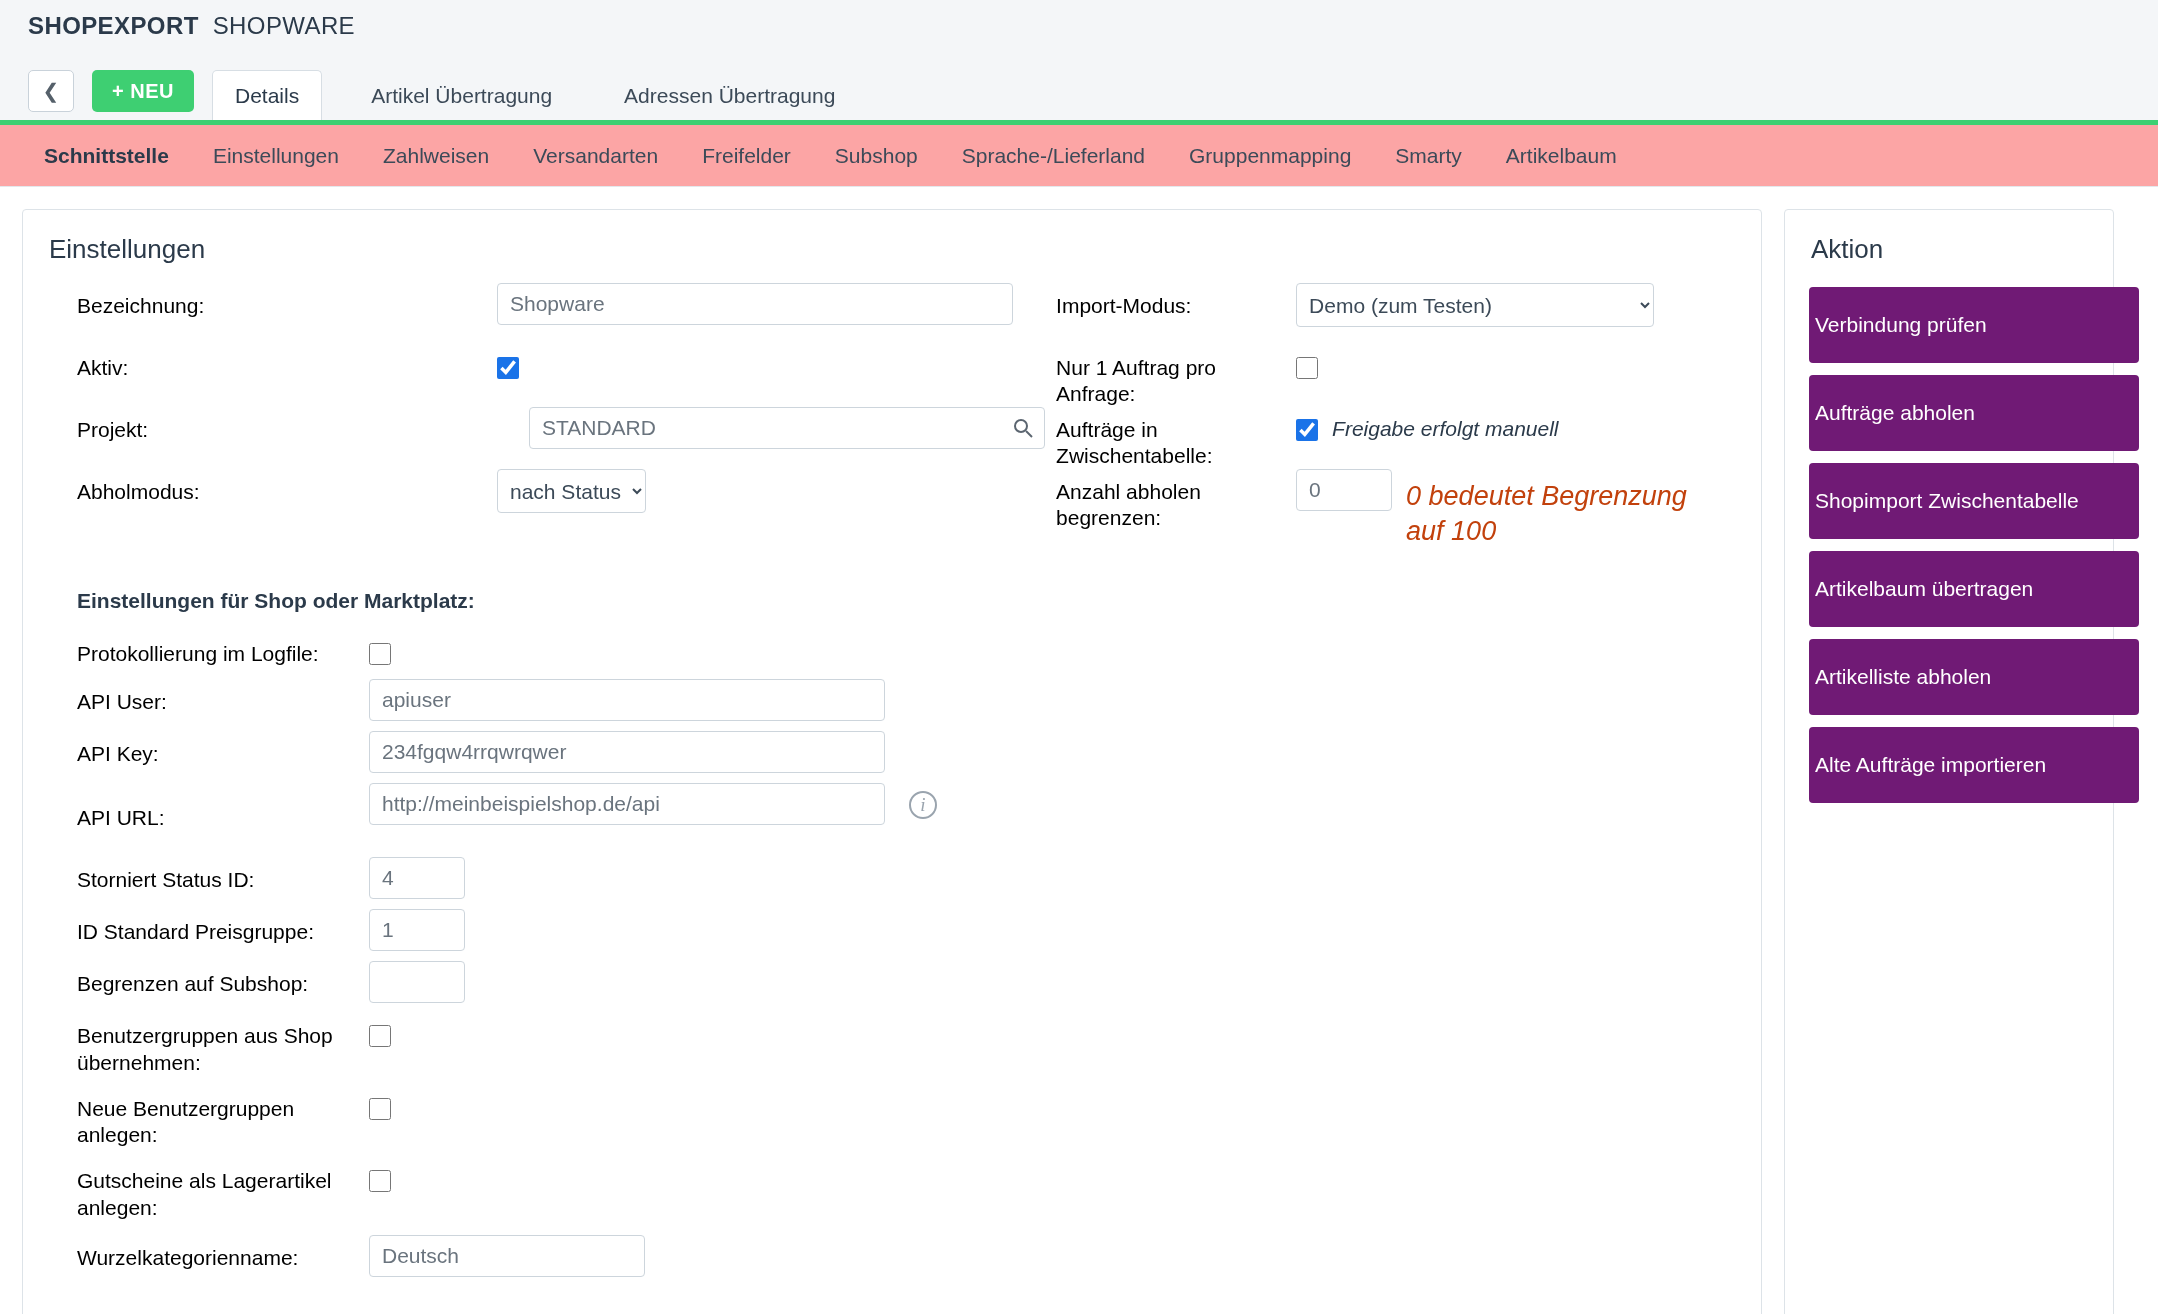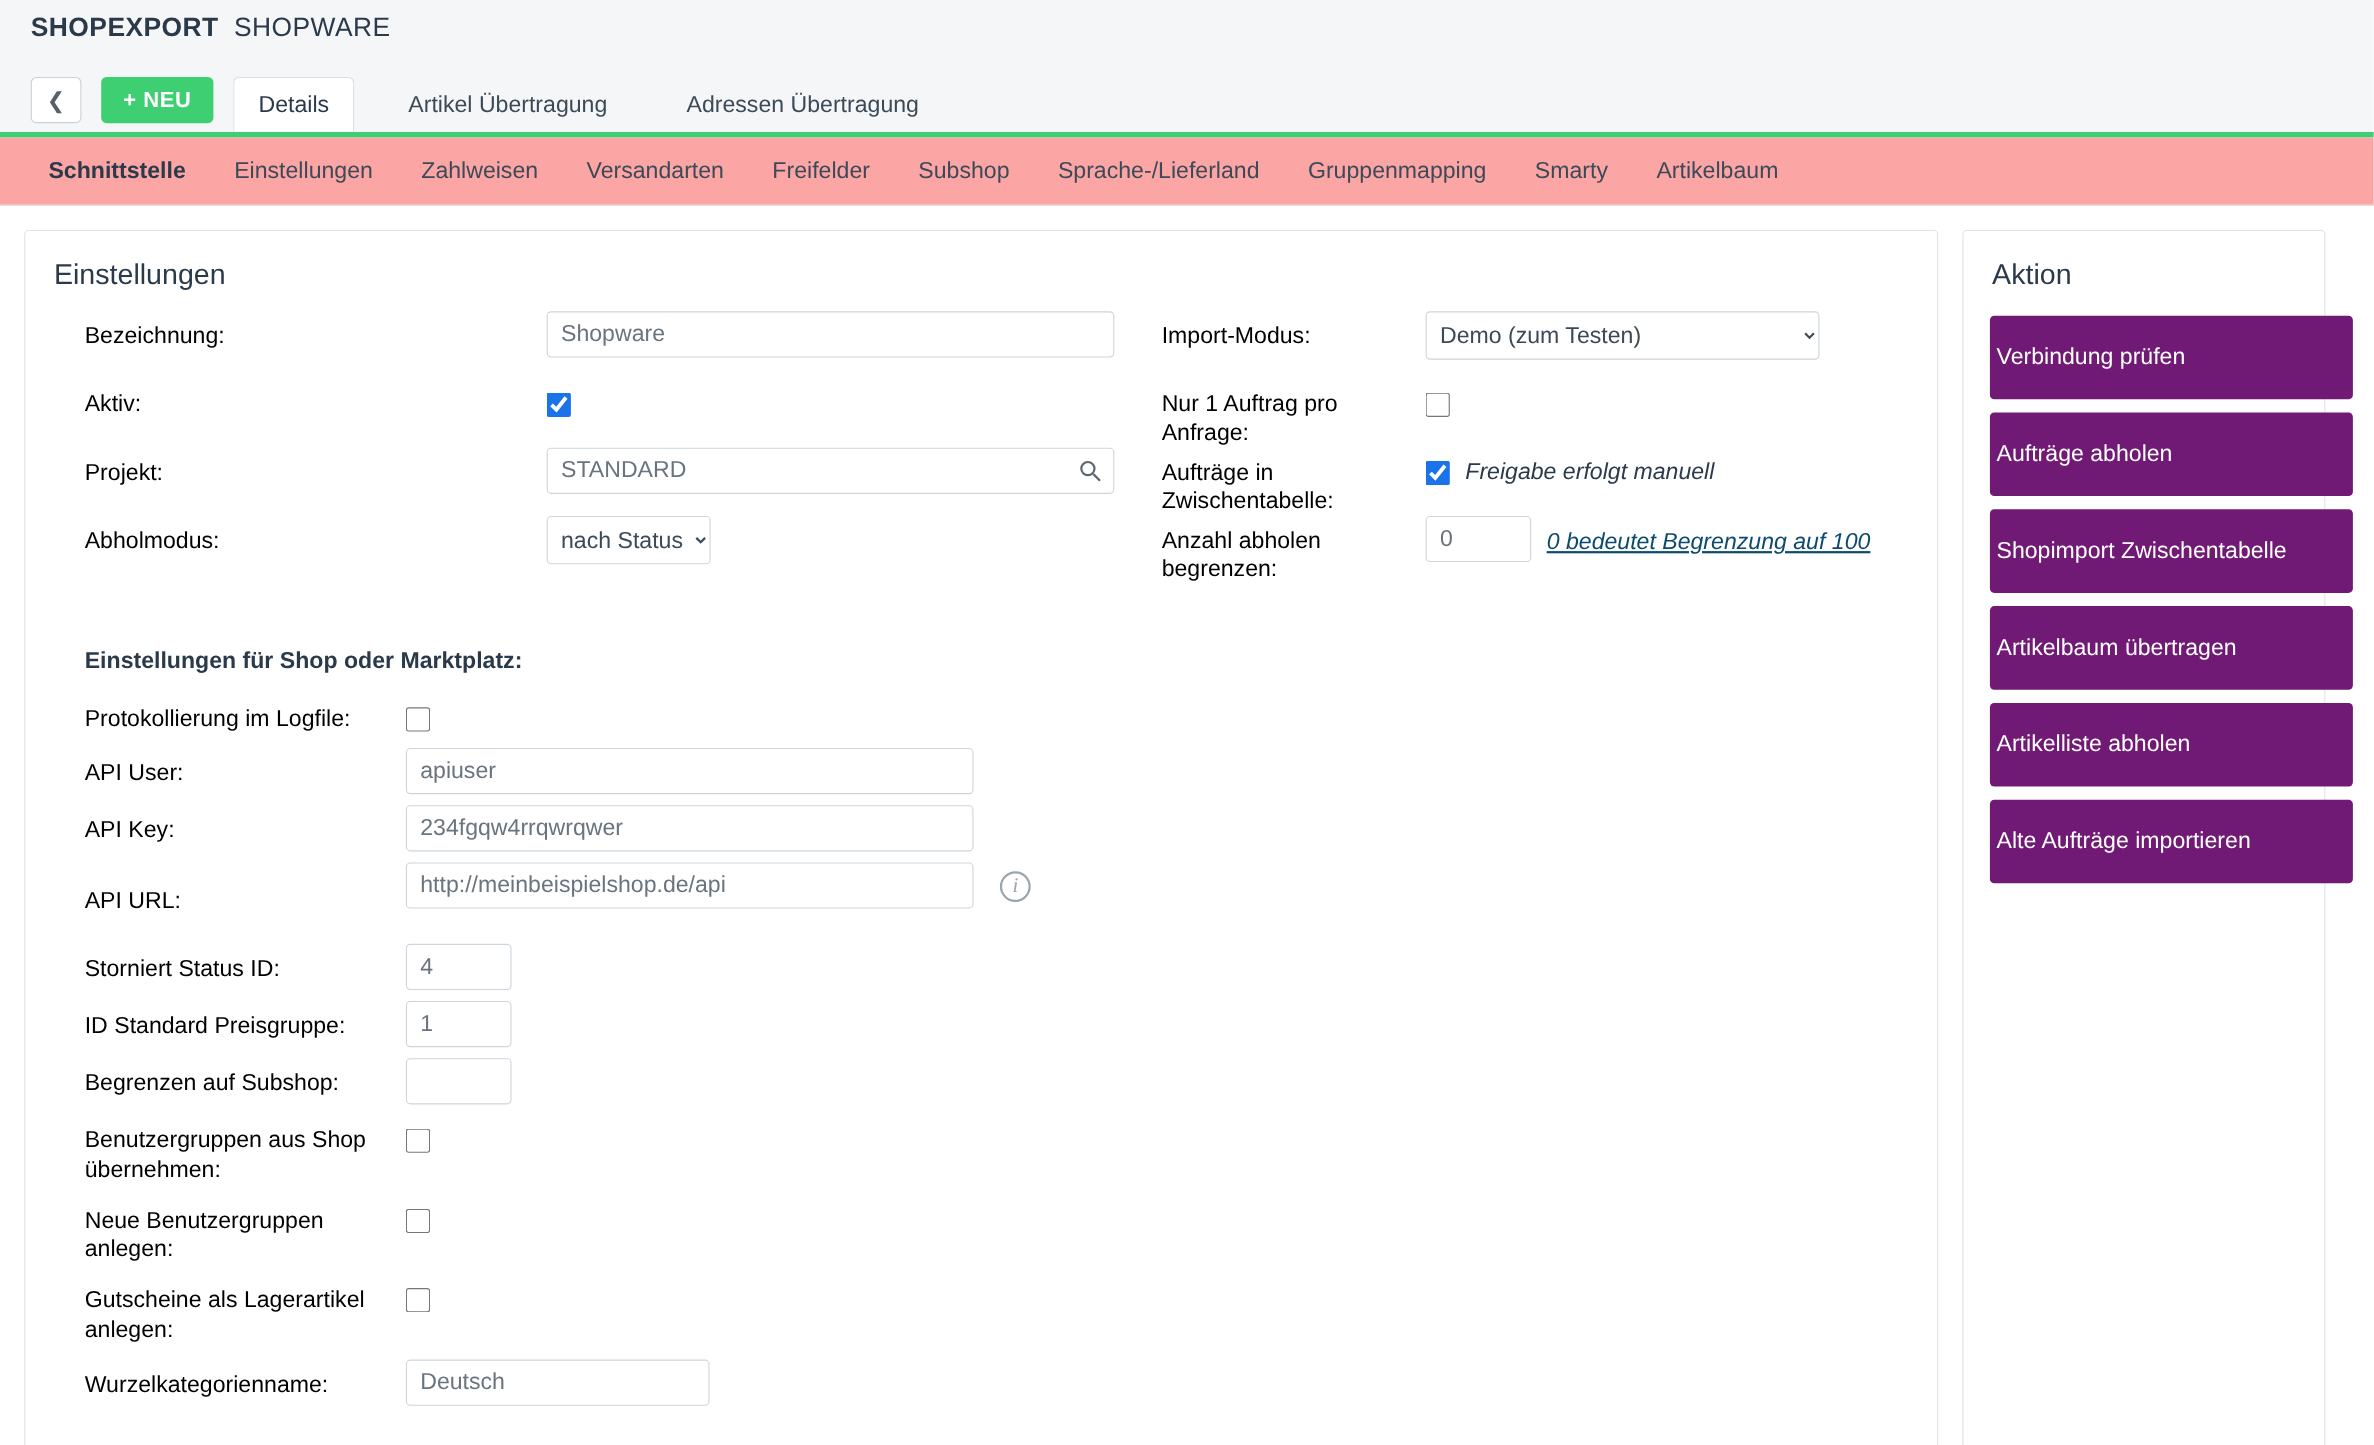--- a/index.html
+++ b/index.html
@@ -160,21 +160,21 @@
     padding: 0 8px;
     font-family: "Liberation Sans", sans-serif;
   }
   input[type="checkbox"] {
     width: 22px; height: 22px;
     margin: 0;
     accent-color: #1a73e8;
   }
   .chk-wrap { padding-top: 12px; }
 
-  .search-field { position: relative; display: inline-block; }
+  .search-field { position: relative; display: inline-block; margin-left: 32px; }
   .search-field .mag {
     position: absolute;
     right: 10px; top: 9px;
     width: 24px; height: 24px;
     color: #5b6570;
     pointer-events: none;
   }
 
   
   .grid2 {
@@ -189,28 +189,27 @@
   .rowB { display: flex; align-items: flex-start; margin-bottom: 10px; }
   .rowB .lbl { width: 292px; }
 
   .section-title {
     font-size: 21px;
     font-weight: bold;
     color: #2b3a4a;
     margin: 58px 0 18px 0;
   }
   .note {
-    font-size: 21px;
+    font-size: 27px;
     font-style: italic;
-    color: #0c4a6e;
+    color: #c2410c;
     margin-left: 14px;
     padding-top: 10px;
     max-width: 320px;
     line-height: 1.3;
-    text-decoration: underline;
   }
   .inline-italic {
     font-size: 21px;
     font-style: italic;
     color: #2b3a4a;
     padding-top: 10px;
     margin-left: 14px;
   }
   .info-icon {
     width: 28px; height: 28px;

